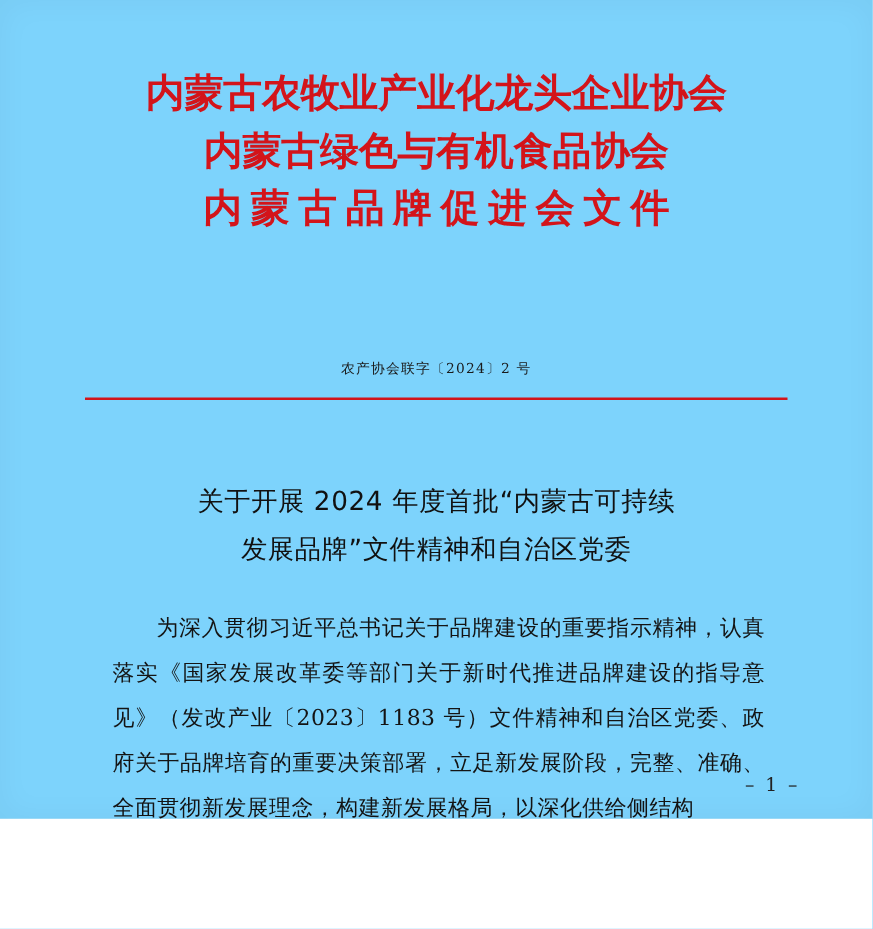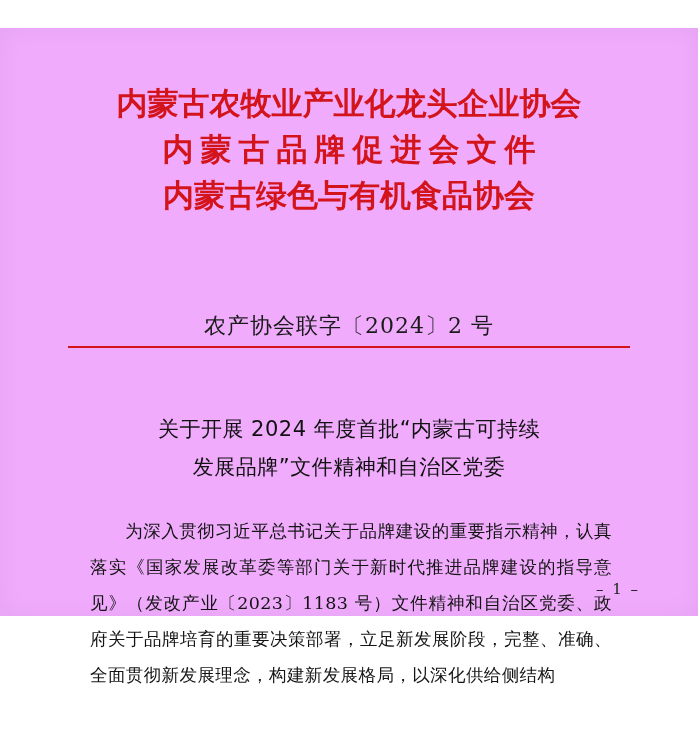--- a/index.html
+++ b/index.html
@@ -9,23 +9,22 @@
   body {
     width: 698px;
     height: 743px;
     background: #ffffff;
     font-family: "DejaVu Serif", "Liberation Serif", serif;
     overflow: hidden;
   }
   .page {
     position: relative;
     width: 698px;
-    height: 588px;
-    background: #f0abfc;
-    margin-top: 28px;
+    height: 655px;
+    background: #7dd3fc;
   }
   
   .letterhead {
     position: absolute;
     left: 0;
     top: 52px;
     width: 698px;
     text-align: center;
   }
   .lh-line {
@@ -43,21 +42,21 @@
   }
   
   .docnum-wrap {
     position: absolute;
     left: 0;
     top: 283px;
     width: 698px;
     text-align: center;
   }
   .docnum {
-    font-size: 22px;
+    font-size: 11px;
     color: #1a1a1a;
     letter-spacing: 1px;
     white-space: nowrap;
     font-family: "DejaVu Serif", "Liberation Serif", serif;
     text-align: center;
   }
   .red-rule {
     position: absolute;
     left: 68px;
     top: 318px;
@@ -123,22 +122,22 @@
     box-shadow: inset 0 0 26px rgba(0,0,0,0.045);
   }
 </style>
 </head>
 <body>
 
 <div class="page">
 
   <div class="letterhead">
     <div class="lh-line">内蒙古农牧业产业化龙头企业协会</div>
+    <div class="lh-line">内蒙古绿色与有机食品协会</div>
     <div class="lh-line spaced">内蒙古品牌促进会文件</div>
-    <div class="lh-line">内蒙古绿色与有机食品协会</div>
   </div>
 
   <div class="docnum-wrap">
     <span class="docnum">农产协会联字〔2024〕2 号</span>
   </div>
   <div class="red-rule"></div>
 
   <div class="title">
     <span class="title-line">关于开展 2024 年度首批“内蒙古可持续</span>
     <span class="title-line">发展品牌”文件精神和自治区党委</span>

